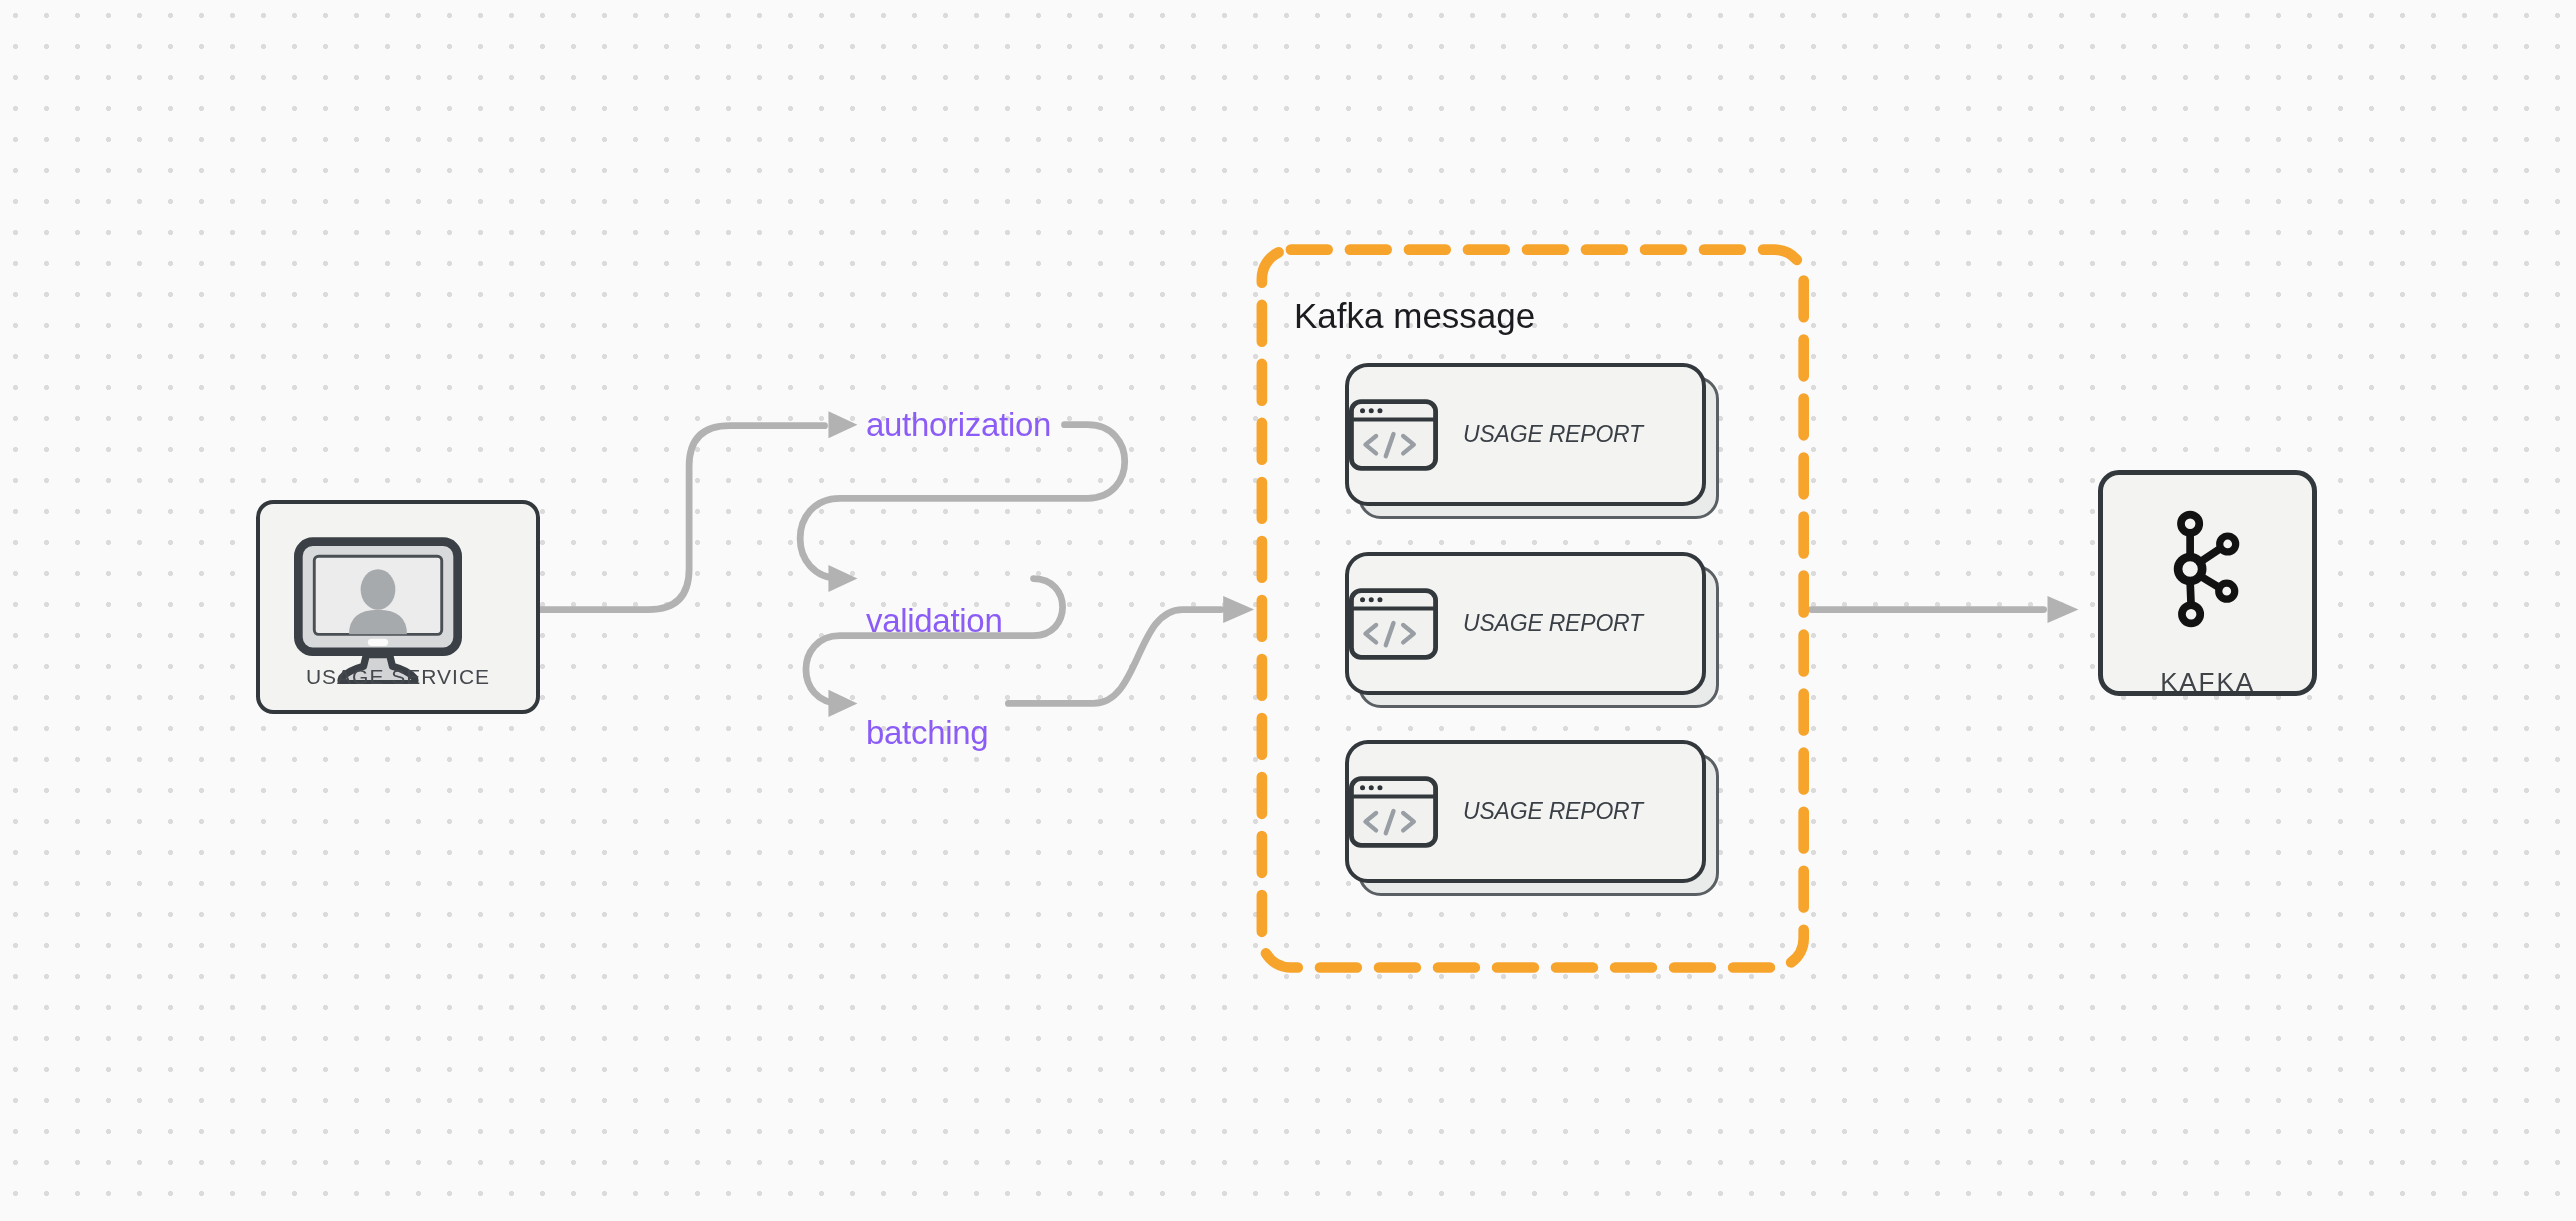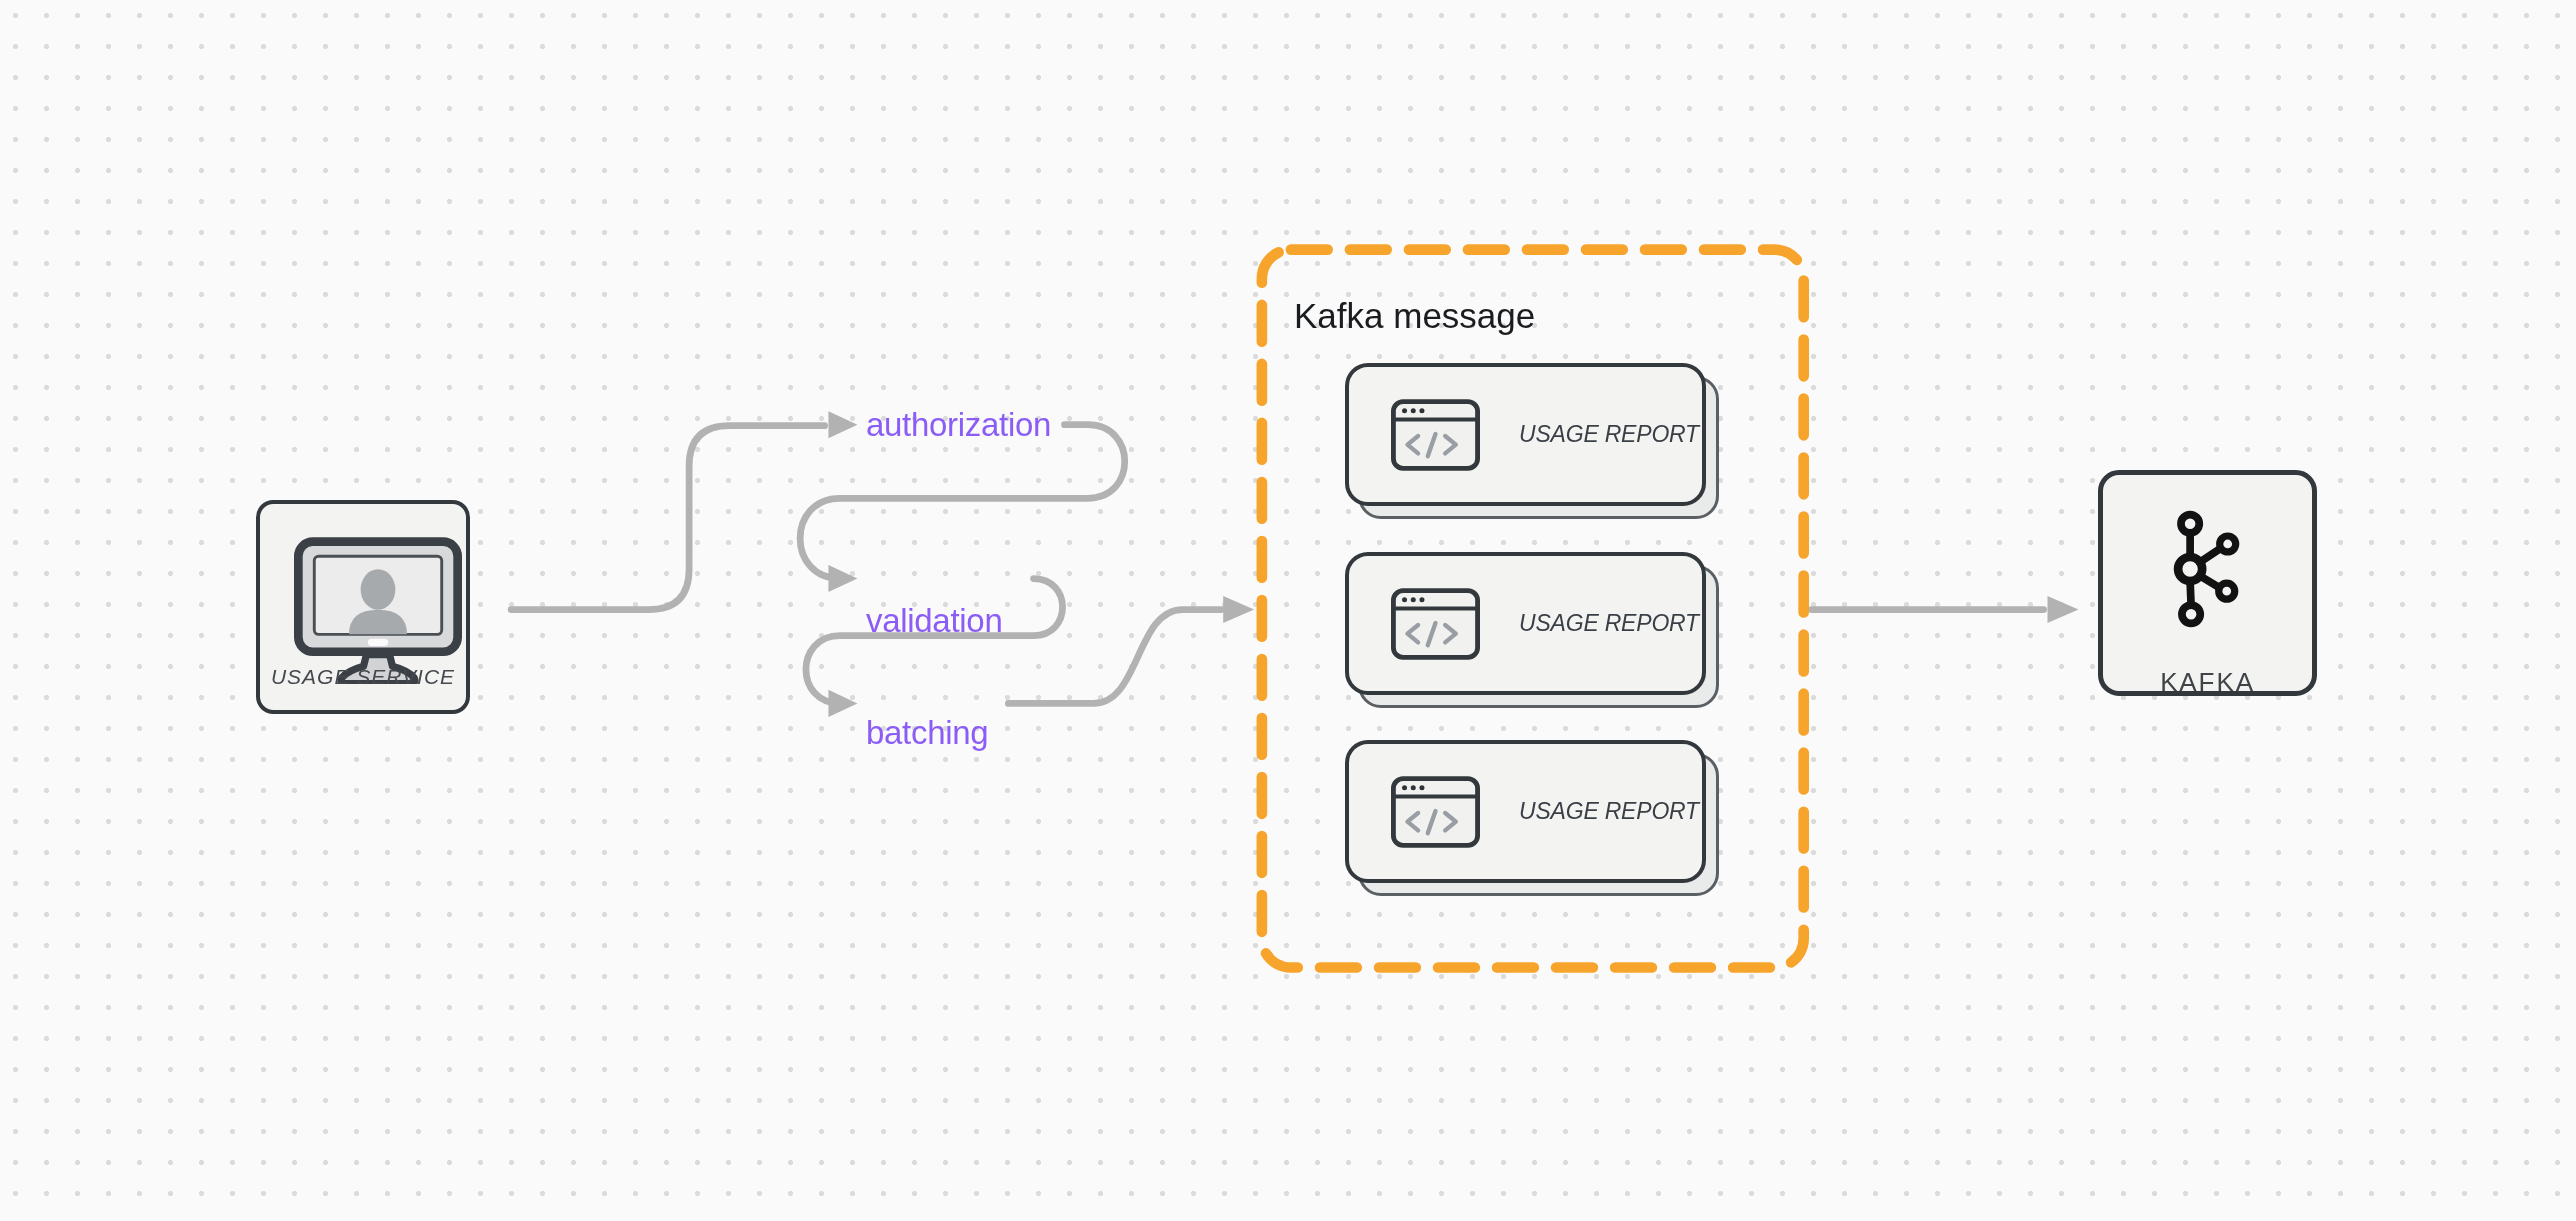--- a/index.html
+++ b/index.html
@@ -11,21 +11,21 @@
     font-family:"Liberation Sans",sans-serif;
   }
   svg{display:block;}
   
   #wire-layer{position:absolute;left:0;top:0;width:2576px;height:1221px;}
   
   .node{
     position:absolute;box-sizing:border-box;
     background:#f3f4f2;border:4.8px solid #33383d;border-radius:17.4px;
   }
-  #usage-service-node{left:256px;top:500px;width:214px;height:214px;font-style:italic;}
+  #usage-service-node{left:256px;top:500px;width:284px;height:214px;}
   #kafka-node{left:2098px;top:470px;width:219px;height:226px;border-width:5.8px;border-radius:21px;}
   .node-label{
     position:absolute;left:0;right:0;text-align:center;
     color:#45494e;font-size:21px;letter-spacing:1px;white-space:nowrap;
   }
   #usage-service-label{bottom:21px;}
   #kafka-label{top:192px;font-size:26px;letter-spacing:1.9px;color:#404448;}
   #monitor-icon{position:absolute;left:34px;top:33px;}
   #kafka-logo-icon{position:absolute;left:64px;top:31px;}
   
@@ -42,21 +42,21 @@
     color:#1b1c1f;white-space:nowrap;
   }
   .card-wrap{position:absolute;left:1345px;width:361px;height:143px;}
   .card-shadow{
     position:absolute;left:12.6px;top:12.6px;width:361px;height:143px;box-sizing:border-box;
     background:#e9eaea;border:3.9px solid #5a5f64;border-radius:23px;
   }
   .card{
     position:absolute;left:0;top:0;width:361px;height:143px;box-sizing:border-box;
     background:#f3f4f2;border:4.8px solid #33383d;border-radius:23px;
-    display:flex;align-items:center;padding-left:42px;gap:39px;
+    display:flex;align-items:center;gap:25px;
   }
   .card-label{
     font-style:italic;font-size:23px;color:#3a3f46;letter-spacing:-0.2px;white-space:nowrap;
   }
 </style>
 </head>
 <body>
 
 <svg id="wire-layer" width="2576" height="1221" viewBox="0 0 2662 1262">
   <g fill="none" stroke="#b2b2b2" stroke-width="7" stroke-linecap="round" stroke-linejoin="round">

